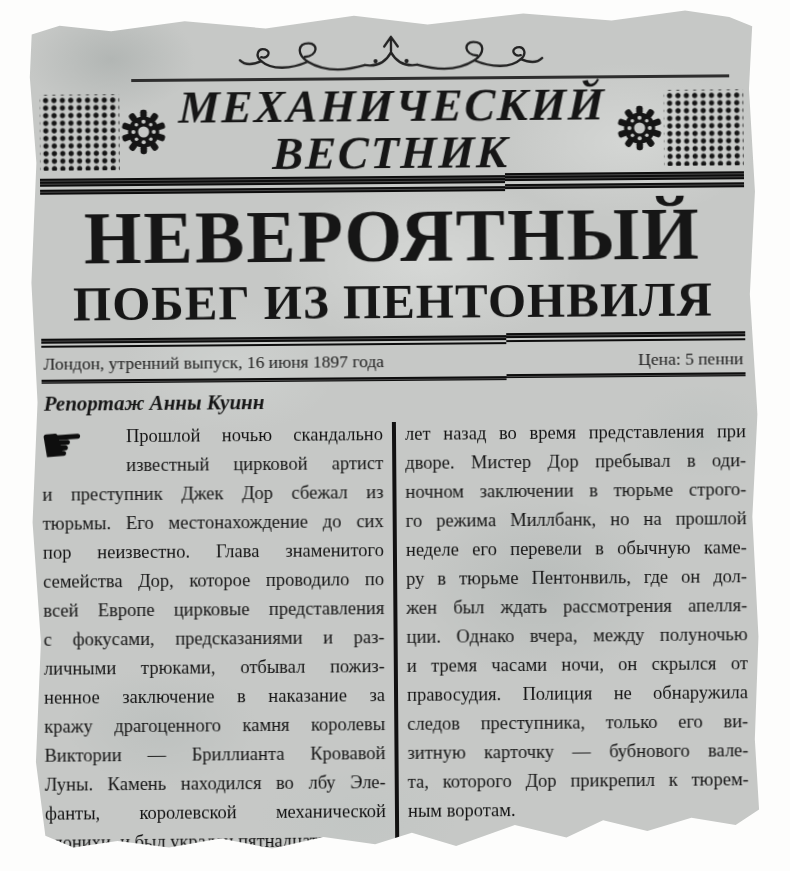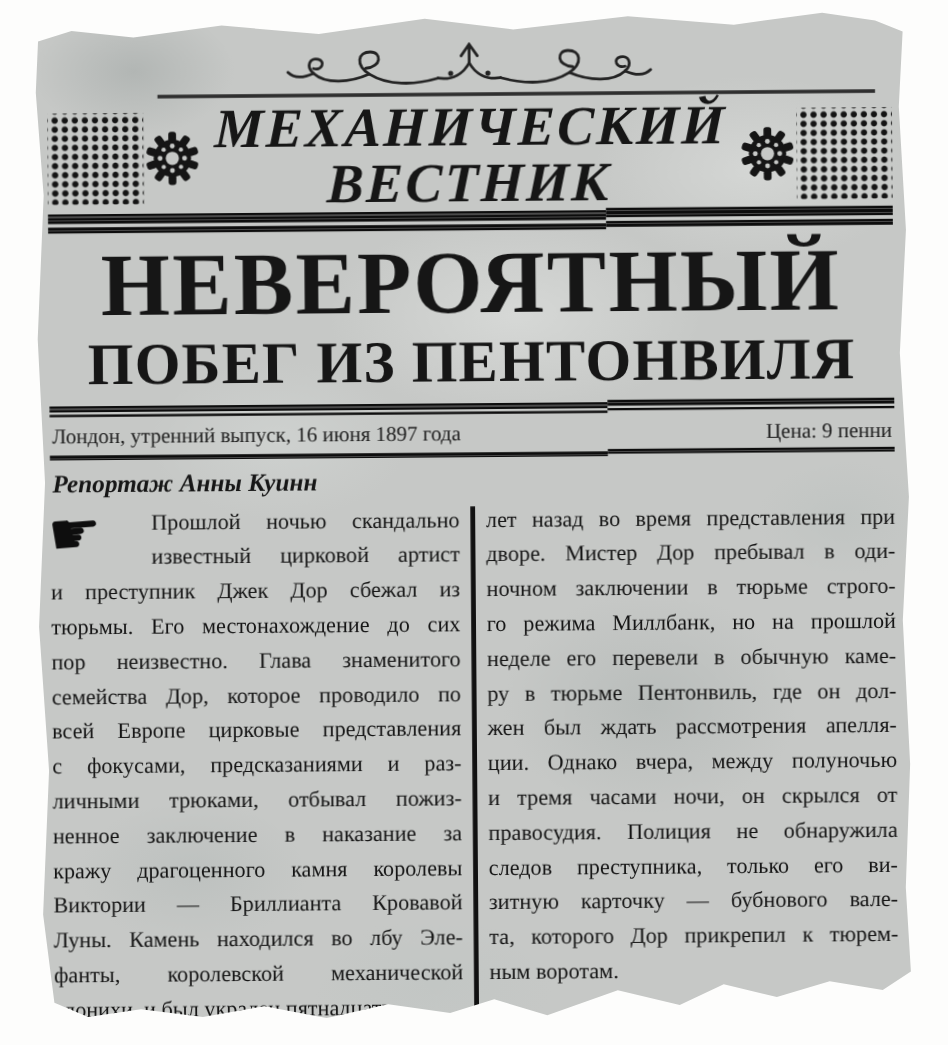--- a/index.html
+++ b/index.html
@@ -185,21 +185,21 @@
         <span class="seg l"></span>
           <span class="seg r"></span>
       </div>
       <div class="rule-heavy band-d">
         <span class="seg l"></span>
           <span class="seg r"></span>
       </div>
 
       <div class="dateline">
         <span>Лондон, утренний выпуск, 16 июня 1897 года</span>
-        <span>Цена: 9 пенни</span>
+        <span>Цена: 5 пенни</span>
       </div>
 
       <div class="rule-heavy band-e">
         <span class="seg l"></span>
           <span class="seg r"></span>
       </div>
 
       <div class="byline">Репортаж Анны Куинн</div>
 
       <div class="columns">

